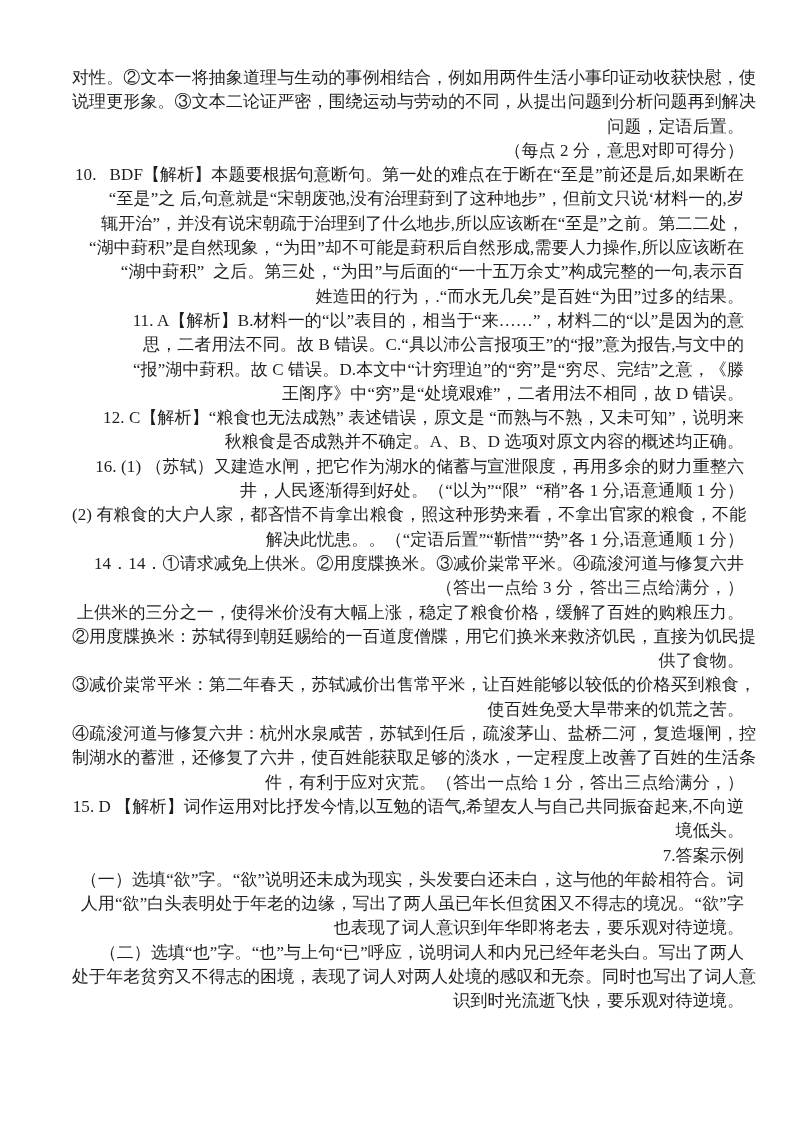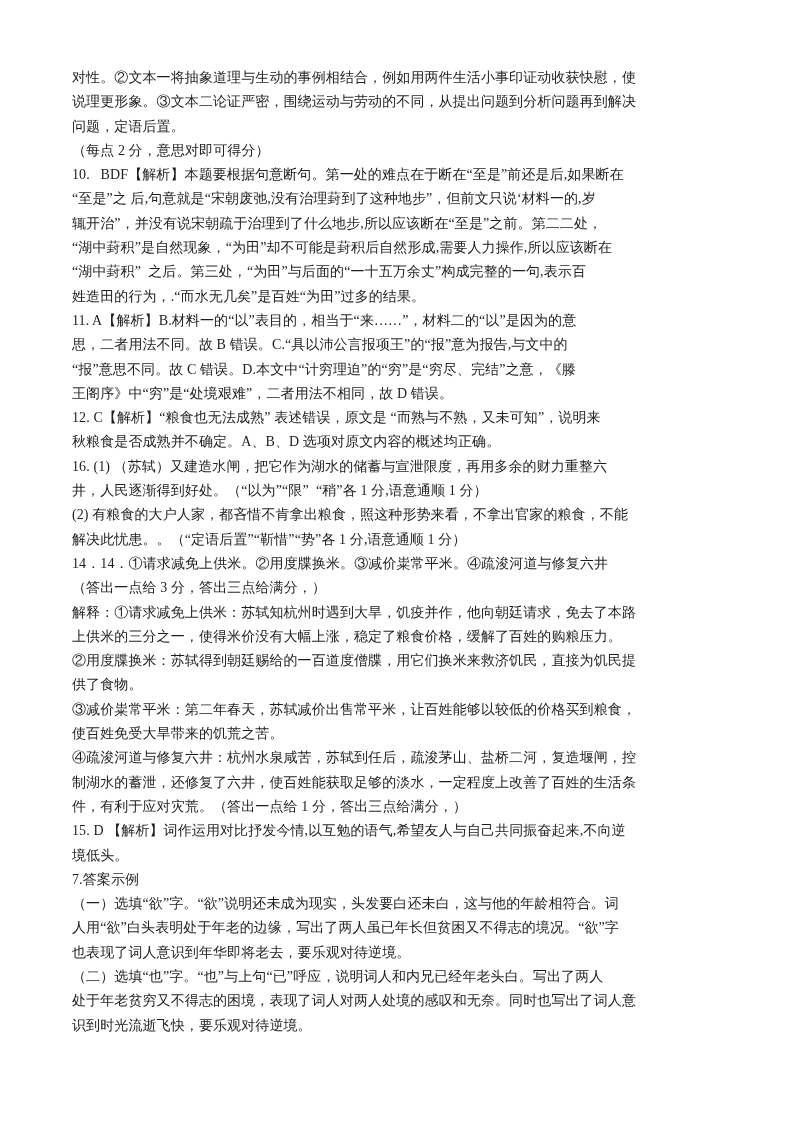--- a/index.html
+++ b/index.html
@@ -14,23 +14,24 @@
     background: #ffffff;
     overflow: hidden;
     font-family: "Liberation Serif", "DejaVu Serif", serif;
   }
   .content {
     position: absolute;
     left: 72px;
     top: 66px;
     width: 672px;
     color: #1e1e1e;
-    font-size: 14px;
+    font-size: 17px;
     line-height: 24.3px;
     text-rendering: optimizeLegibility;
+    text-align: right;
   }
   .line {
     height: 24.3px;
     white-space: pre;
     letter-spacing: 0.1px;
     overflow: visible;
   }
 </style>
 </head>
 <body>
@@ -42,31 +43,30 @@
     <div class="line">问题，定语后置。</div>
     <div class="line">（每点 2 分，意思对即可得分）</div>
     <div class="line">10.   BDF【解析】本题要根据句意断句。第一处的难点在于断在“至是”前还是后,如果断在</div>
     <div class="line">“至是”之 后,句意就是“宋朝废弛,没有治理葑到了这种地步”，但前文只说‘材料一的,岁</div>
     <div class="line">辄开治”，并没有说宋朝疏于治理到了什么地步,所以应该断在“至是”之前。第二二处，</div>
     <div class="line">“湖中葑积”是自然现象，“为田”却不可能是葑积后自然形成,需要人力操作,所以应该断在</div>
     <div class="line">“湖中葑积”  之后。第三处，“为田”与后面的“一十五万余丈”构成完整的一句,表示百</div>
     <div class="line">姓造田的行为，.“而水无几矣”是百姓“为田”过多的结果。</div>
     <div class="line">11. A【解析】B.材料一的“以”表目的，相当于“来……”，材料二的“以”是因为的意</div>
     <div class="line">思，二者用法不同。故 B 错误。C.“具以沛公言报项王”的“报”意为报告,与文中的</div>
-    <div class="line">“报”意思不同。故 C 错误。D.本文中“计穷理迫”的“穷”是“穷尽、完结”之意，《滕</div>
+    <div class="line">“报”湖中葑积。故 C 错误。D.本文中“计穷理迫”的“穷”是“穷尽、完结”之意，《滕</div>
     <div class="line">王阁序》中“穷”是“处境艰难”，二者用法不相同，故 D 错误。</div>
     <div class="line">12. C【解析】“粮食也无法成熟” 表述错误，原文是 “而熟与不熟，又未可知”，说明来</div>
     <div class="line">秋粮食是否成熟并不确定。A、B、D 选项对原文内容的概述均正确。</div>
     <div class="line">16. (1) （苏轼）又建造水闸，把它作为湖水的储蓄与宣泄限度，再用多余的财力重整六</div>
     <div class="line">井，人民逐渐得到好处。（“以为”“限”  “稍”各 1 分,语意通顺 1 分）</div>
     <div class="line">(2) 有粮食的大户人家，都吝惜不肯拿出粮食，照这种形势来看，不拿出官家的粮食，不能</div>
     <div class="line">解决此忧患。。（“定语后置”“靳惜”“势”各 1 分,语意通顺 1 分）</div>
     <div class="line">14．14．①请求减免上供米。②用度牒换米。③减价粜常平米。④疏浚河道与修复六井</div>
     <div class="line">（答出一点给 3 分，答出三点给满分，）</div>
-    <div class="line">解释：①请求减免上供米：苏轼知杭州时遇到大旱，饥疫并作，他向朝廷请求，免去了本路</div>
     <div class="line">上供米的三分之一，使得米价没有大幅上涨，稳定了粮食价格，缓解了百姓的购粮压力。</div>
     <div class="line">②用度牒换米：苏轼得到朝廷赐给的一百道度僧牒，用它们换米来救济饥民，直接为饥民提</div>
     <div class="line">供了食物。</div>
     <div class="line">③减价粜常平米：第二年春天，苏轼减价出售常平米，让百姓能够以较低的价格买到粮食，</div>
     <div class="line">使百姓免受大旱带来的饥荒之苦。</div>
     <div class="line">④疏浚河道与修复六井：杭州水泉咸苦，苏轼到任后，疏浚茅山、盐桥二河，复造堰闸，控</div>
     <div class="line">制湖水的蓄泄，还修复了六井，使百姓能获取足够的淡水，一定程度上改善了百姓的生活条</div>
     <div class="line">件，有利于应对灾荒。（答出一点给 1 分，答出三点给满分，）</div>
     <div class="line">15. D 【解析】词作运用对比抒发今情,以互勉的语气,希望友人与自己共同振奋起来,不向逆</div>
     <div class="line">境低头。</div>

